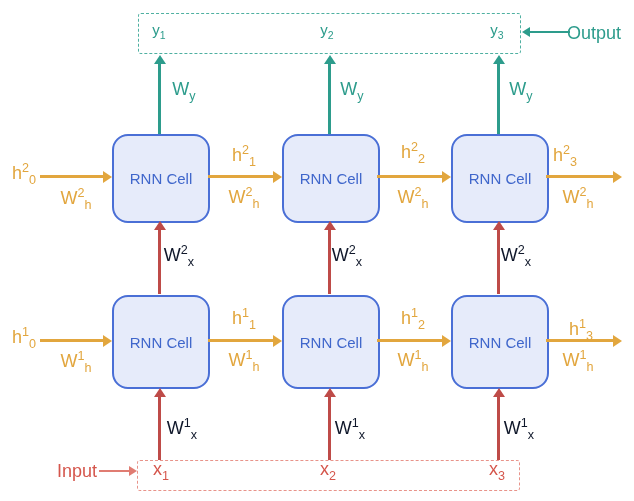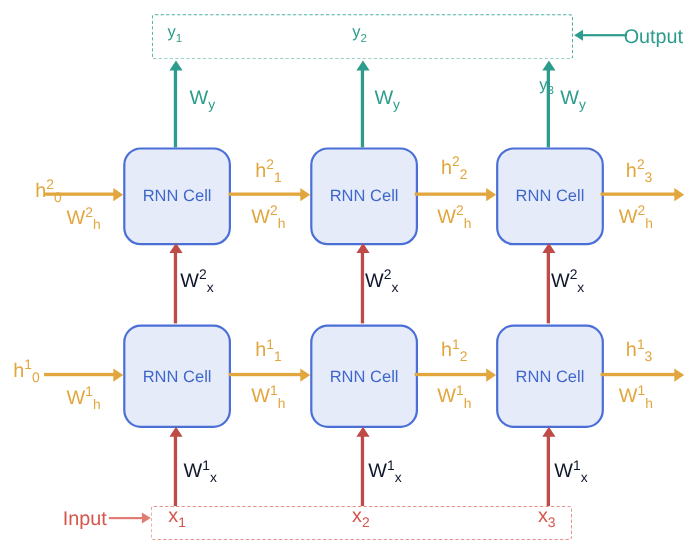--- a/index.html
+++ b/index.html
@@ -48,21 +48,21 @@
   .c-salmon{--c:#E07C72;}
 </style>
 </head>
 <body>
 
 <div class="canvas">
 
   <div class="dashedbox outbox" style="left:138px;top:13px;width:381px;height:39px;"></div>
   <span class="lbl teal" style="left:159px;top:31px;font-size:15px;">y<sub>1</sub></span>
   <span class="lbl teal" style="left:327px;top:31px;font-size:15px;text-align:center;">y<sub>2</sub></span>
-  <span class="lbl teal" style="left:497px;top:31px;font-size:15px;margin-top:48px;">y<sub>3</sub></span>
+  <span class="lbl teal" style="left:497px;top:31px;font-size:15px;">y<sub>3</sub></span>
 
   <div class="harrow thin toleft c-teal" style="left:522px;top:31px;width:48px;">
       <div class="shaft"></div>
       <div class="head"></div>
     </div>
   <span class="lbl teal" style="left:594px;top:33px;">Output</span>
 
   <div class="varrow c-teal" style="left:158px;top:55px;height:79px;">
       <div class="head"></div>
       <div class="shaft"></div>
@@ -93,27 +93,27 @@
     </div>
   <div class="harrow c-gold" style="left:377px;top:175px;width:74px;">
       <div class="shaft"></div>
       <div class="head"></div>
     </div>
   <div class="harrow c-gold" style="left:546px;top:175px;width:76px;">
       <div class="shaft"></div>
       <div class="head"></div>
     </div>
 
-  <span class="lbl gold" style="left:24px;top:174px;margin-left:20px;">h<sup>2</sup><sub>0</sub></span>
+  <span class="lbl gold" style="left:24px;top:174px;">h<sup>2</sup><sub>0</sub></span>
   <span class="lbl gold" style="left:76px;top:199px;">W<sup>2</sup><sub>h</sub></span>
   <span class="lbl gold" style="left:244px;top:156px;">h<sup>2</sup><sub>1</sub></span>
   <span class="lbl gold" style="left:244px;top:198px;">W<sup>2</sup><sub>h</sub></span>
   <span class="lbl gold" style="left:413px;top:153px;">h<sup>2</sup><sub>2</sub></span>
   <span class="lbl gold" style="left:413px;top:198px;">W<sup>2</sup><sub>h</sub></span>
-  <span class="lbl gold" style="left:581px;top:156px;">h<sup>2</sup><sub>3</sub></span>
+  <span class="lbl gold" style="left:565px;top:156px;">h<sup>2</sup><sub>3</sub></span>
   <span class="lbl gold" style="left:578px;top:198px;">W<sup>2</sup><sub>h</sub></span>
 
   <div class="varrow c-brick" style="left:158px;top:221px;height:73px;">
       <div class="head"></div>
       <div class="shaft"></div>
     </div>
   <div class="varrow c-brick" style="left:328px;top:221px;height:73px;">
       <div class="head"></div>
       <div class="shaft"></div>
     </div>
@@ -145,21 +145,21 @@
       <div class="shaft"></div>
       <div class="head"></div>
     </div>
 
   <span class="lbl gold" style="left:24px;top:338px;">h<sup>1</sup><sub>0</sub></span>
   <span class="lbl gold" style="left:76px;top:362px;">W<sup>1</sup><sub>h</sub></span>
   <span class="lbl gold" style="left:244px;top:319px;">h<sup>1</sup><sub>1</sub></span>
   <span class="lbl gold" style="left:244px;top:361px;">W<sup>1</sup><sub>h</sub></span>
   <span class="lbl gold" style="left:413px;top:319px;">h<sup>1</sup><sub>2</sub></span>
   <span class="lbl gold" style="left:413px;top:361px;">W<sup>1</sup><sub>h</sub></span>
-  <span class="lbl gold" style="left:581px;top:319px;">h<sup>1</sup><sub>3</sub></span>
+  <span class="lbl gold" style="left:581px;top:330px;">h<sup>1</sup><sub>3</sub></span>
   <span class="lbl gold" style="left:578px;top:361px;">W<sup>1</sup><sub>h</sub></span>
 
   <div class="varrow c-brick" style="left:158px;top:388px;height:72px;">
       <div class="head"></div>
       <div class="shaft"></div>
     </div>
   <div class="varrow c-brick" style="left:328px;top:388px;height:72px;">
       <div class="head"></div>
       <div class="shaft"></div>
     </div>

